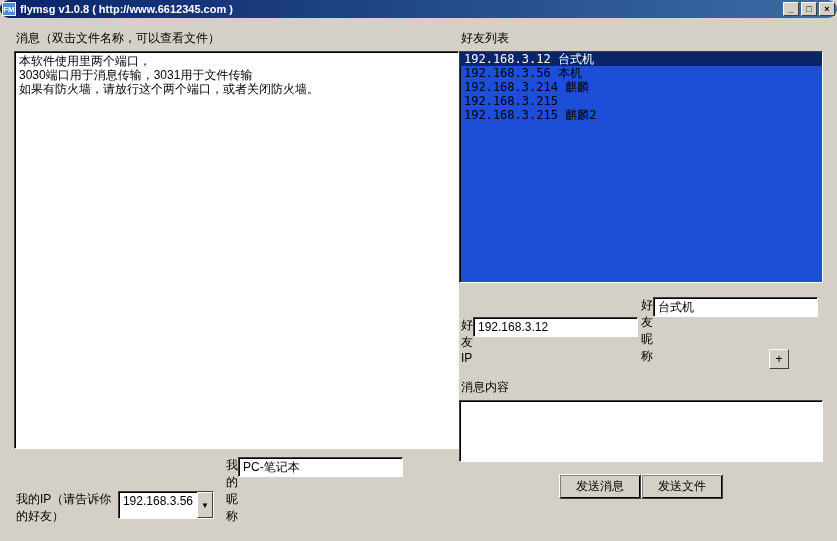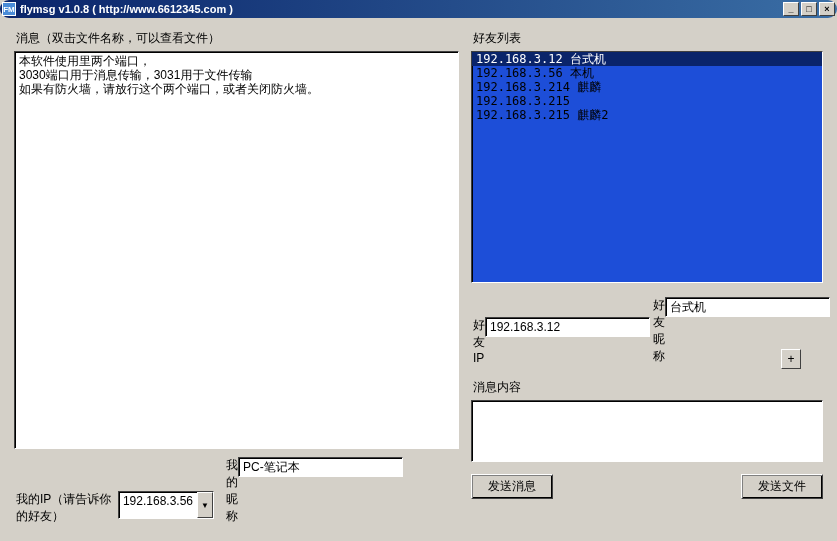--- a/index.html
+++ b/index.html
@@ -49,21 +49,20 @@
       font-family: "Marlett", sans-serif;
       display: flex;
       align-items: center;
       justify-content: center;
       cursor: pointer;
       font-weight: bold;
     }
     .client {
       padding: 12px 14px;
       display: flex;
-      gap: 12px;
       height: calc(100% - 18px);
     }
     .left-col { width: 445px; display: flex; flex-direction: column; }
     .right-col { flex: 1; display: flex; flex-direction: column; }
     .label {
       color: #000;
       margin-bottom: 4px;
       padding-left: 2px;
     }
     .textarea-box {
@@ -169,21 +168,21 @@
       display: flex;
       align-items: center;
       justify-content: center;
       font-size: 12px;
       cursor: pointer;
     }
     .msg-content-box { height: 62px; }
     .bottom-left { margin-top: 8px; }
     .spacer-right1 { margin-top: 14px; }
     .spacer-right2 { margin-top: 10px; }
-    .btn-row { display: flex; justify-content: space-between; margin-top: 12px; }
+    .btn-row { display: flex; justify-content: center; margin-top: 12px; }
   </style>
 </head>
 <body>
 
 <div class="titlebar">
   <div class="titlebar-icon">FM</div>
   <div class="titlebar-text">flymsg v1.0.8  ( http://www.6612345.com )</div>
   <div class="titlebar-buttons">
     <div class="titlebar-btn">_</div>
     <div class="titlebar-btn">□</div>

